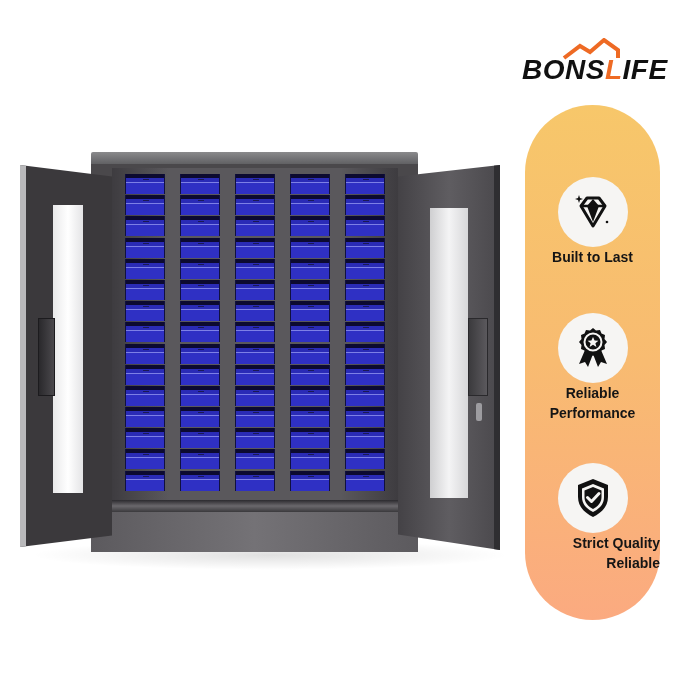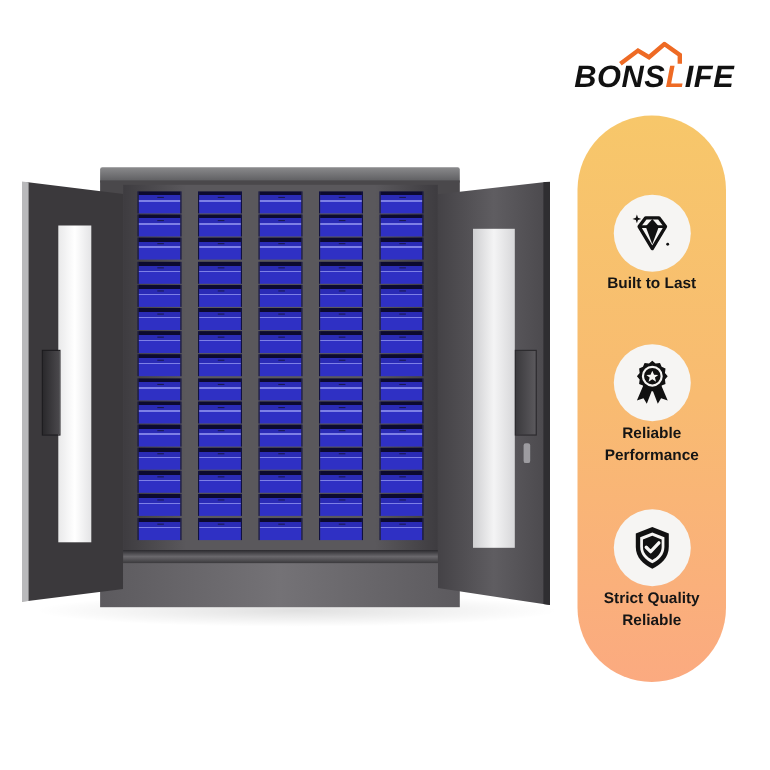--- a/index.html
+++ b/index.html
@@ -203,21 +203,21 @@
         <circle cx="20" cy="16" r="8.5" fill="none" stroke="#f6f5f3" stroke-width="2"></circle>
         <polygon points="20,11 21.6,14.6 25.4,14.8 22.4,17.2 23.4,21 20,18.8 16.6,21 17.6,17.2 14.6,14.8 18.4,14.6" fill="#f6f5f3"></polygon>
       </svg>
     </div>
     <div class="feature-label">
       <div>Reliable</div>
       <div>Performance</div>
     </div>
   </div>
 
-  <div class="feature" style="top:358px;">
+  <div class="feature" style="top:358px;text-align:right;">
     <div class="icon-circle">
       <svg width="40" height="44" viewBox="0 0 40 44">
         <path d="M20 3 L35 9 L35 21 C35 31 28 37 20 41 C12 37 5 31 5 21 L5 9 Z" fill="#111"></path>
         <path d="M20 8 L31 12.5 L31 21 C31 28.5 26 33 20 36 C14 33 9 28.5 9 21 L9 12.5 Z" fill="#f6f5f3"></path>
         <path d="M20 11 L28.5 14.5 L28.5 21 C28.5 27 24.5 30.5 20 33 C15.5 30.5 11.5 27 11.5 21 L11.5 14.5 Z" fill="#111"></path>
         <polyline points="14.5,21.5 18.5,25.5 26,17.5" fill="none" stroke="#f6f5f3" stroke-width="3" stroke-linecap="round" stroke-linejoin="round"></polyline>
       </svg>
     </div>
     <div class="feature-label">
       <div>Strict Quality</div>

